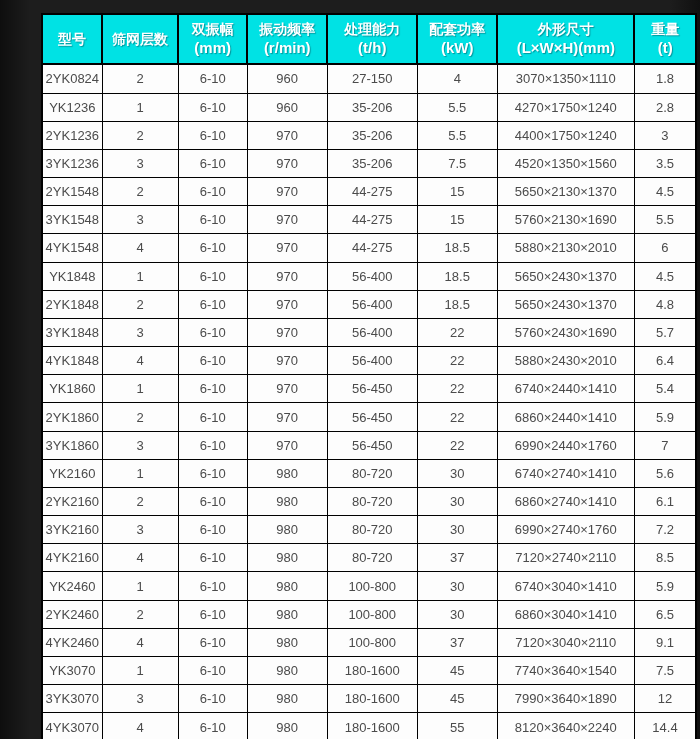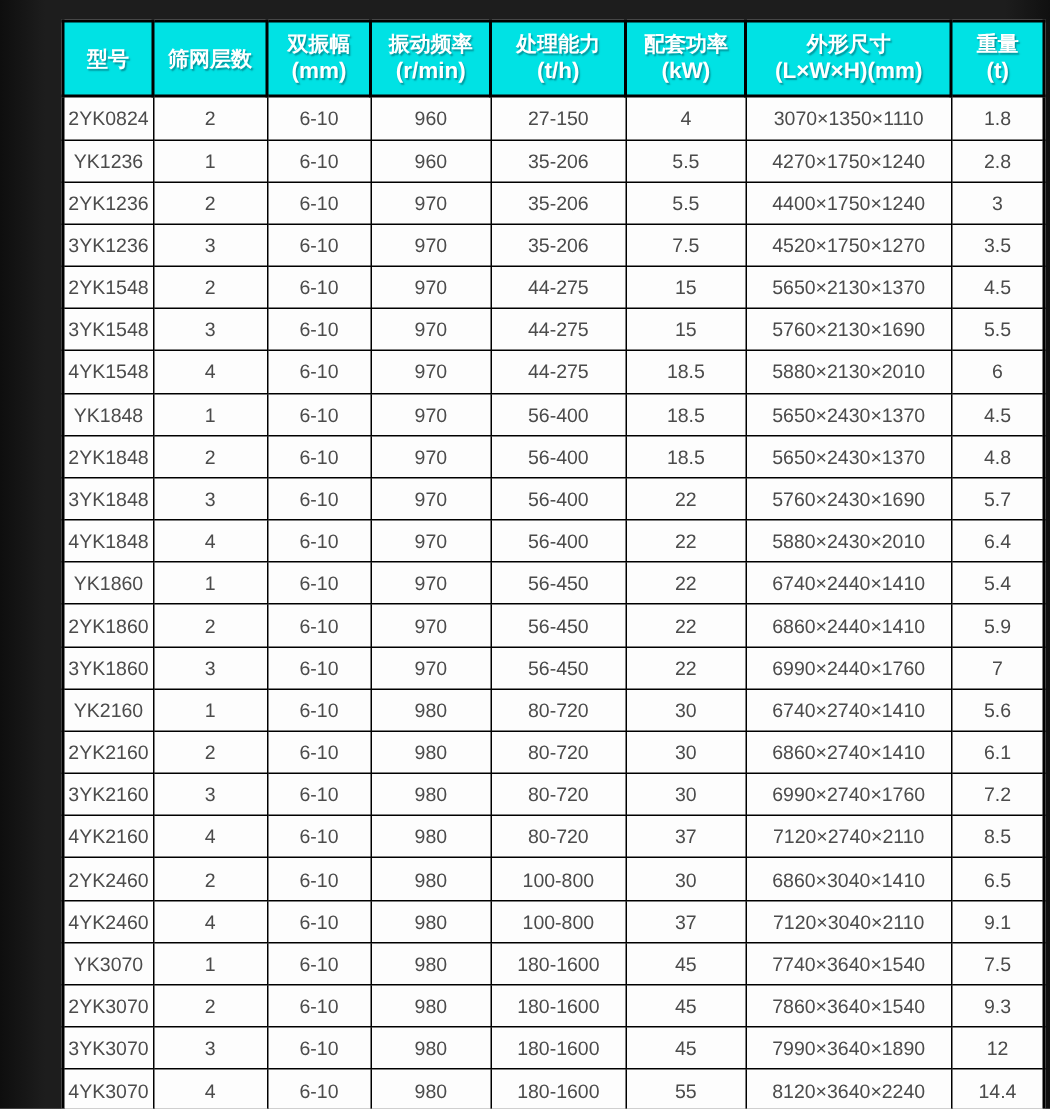--- a/index.html
+++ b/index.html
@@ -154,21 +154,21 @@
             <td>4400×1750×1240</td>
             <td>3</td>
           </tr>
           <tr>
             <td>3YK1236</td>
             <td>3</td>
             <td>6-10</td>
             <td>970</td>
             <td>35-206</td>
             <td>7.5</td>
-            <td>4520×1750×1270</td>
+            <td>4520×1350×1560</td>
             <td>3.5</td>
           </tr>
           <tr>
             <td>2YK1548</td>
             <td>2</td>
             <td>6-10</td>
             <td>970</td>
             <td>44-275</td>
             <td>15</td>
             <td>5650×2130×1370</td>
@@ -298,20 +298,30 @@
             <td>4YK2160</td>
             <td>4</td>
             <td>6-10</td>
             <td>980</td>
             <td>80-720</td>
             <td>37</td>
             <td>7120×2740×2110</td>
             <td>8.5</td>
           </tr>
           <tr>
+            <td>YK2460</td>
+            <td>1</td>
+            <td>6-10</td>
+            <td>980</td>
+            <td>100-800</td>
+            <td>30</td>
+            <td>6740×3040×1410</td>
+            <td>5.9</td>
+          </tr>
+          <tr>
             <td>2YK2460</td>
             <td>2</td>
             <td>6-10</td>
             <td>980</td>
             <td>100-800</td>
             <td>30</td>
             <td>6860×3040×1410</td>
             <td>6.5</td>
           </tr>
           <tr>
@@ -326,30 +336,20 @@
           </tr>
           <tr>
             <td>YK3070</td>
             <td>1</td>
             <td>6-10</td>
             <td>980</td>
             <td>180-1600</td>
             <td>45</td>
             <td>7740×3640×1540</td>
             <td>7.5</td>
-          </tr>
-          <tr>
-            <td>2YK3070</td>
-            <td>2</td>
-            <td>6-10</td>
-            <td>980</td>
-            <td>180-1600</td>
-            <td>45</td>
-            <td>7860×3640×1540</td>
-            <td>9.3</td>
           </tr>
           <tr>
             <td>3YK3070</td>
             <td>3</td>
             <td>6-10</td>
             <td>980</td>
             <td>180-1600</td>
             <td>45</td>
             <td>7990×3640×1890</td>
             <td>12</td>

